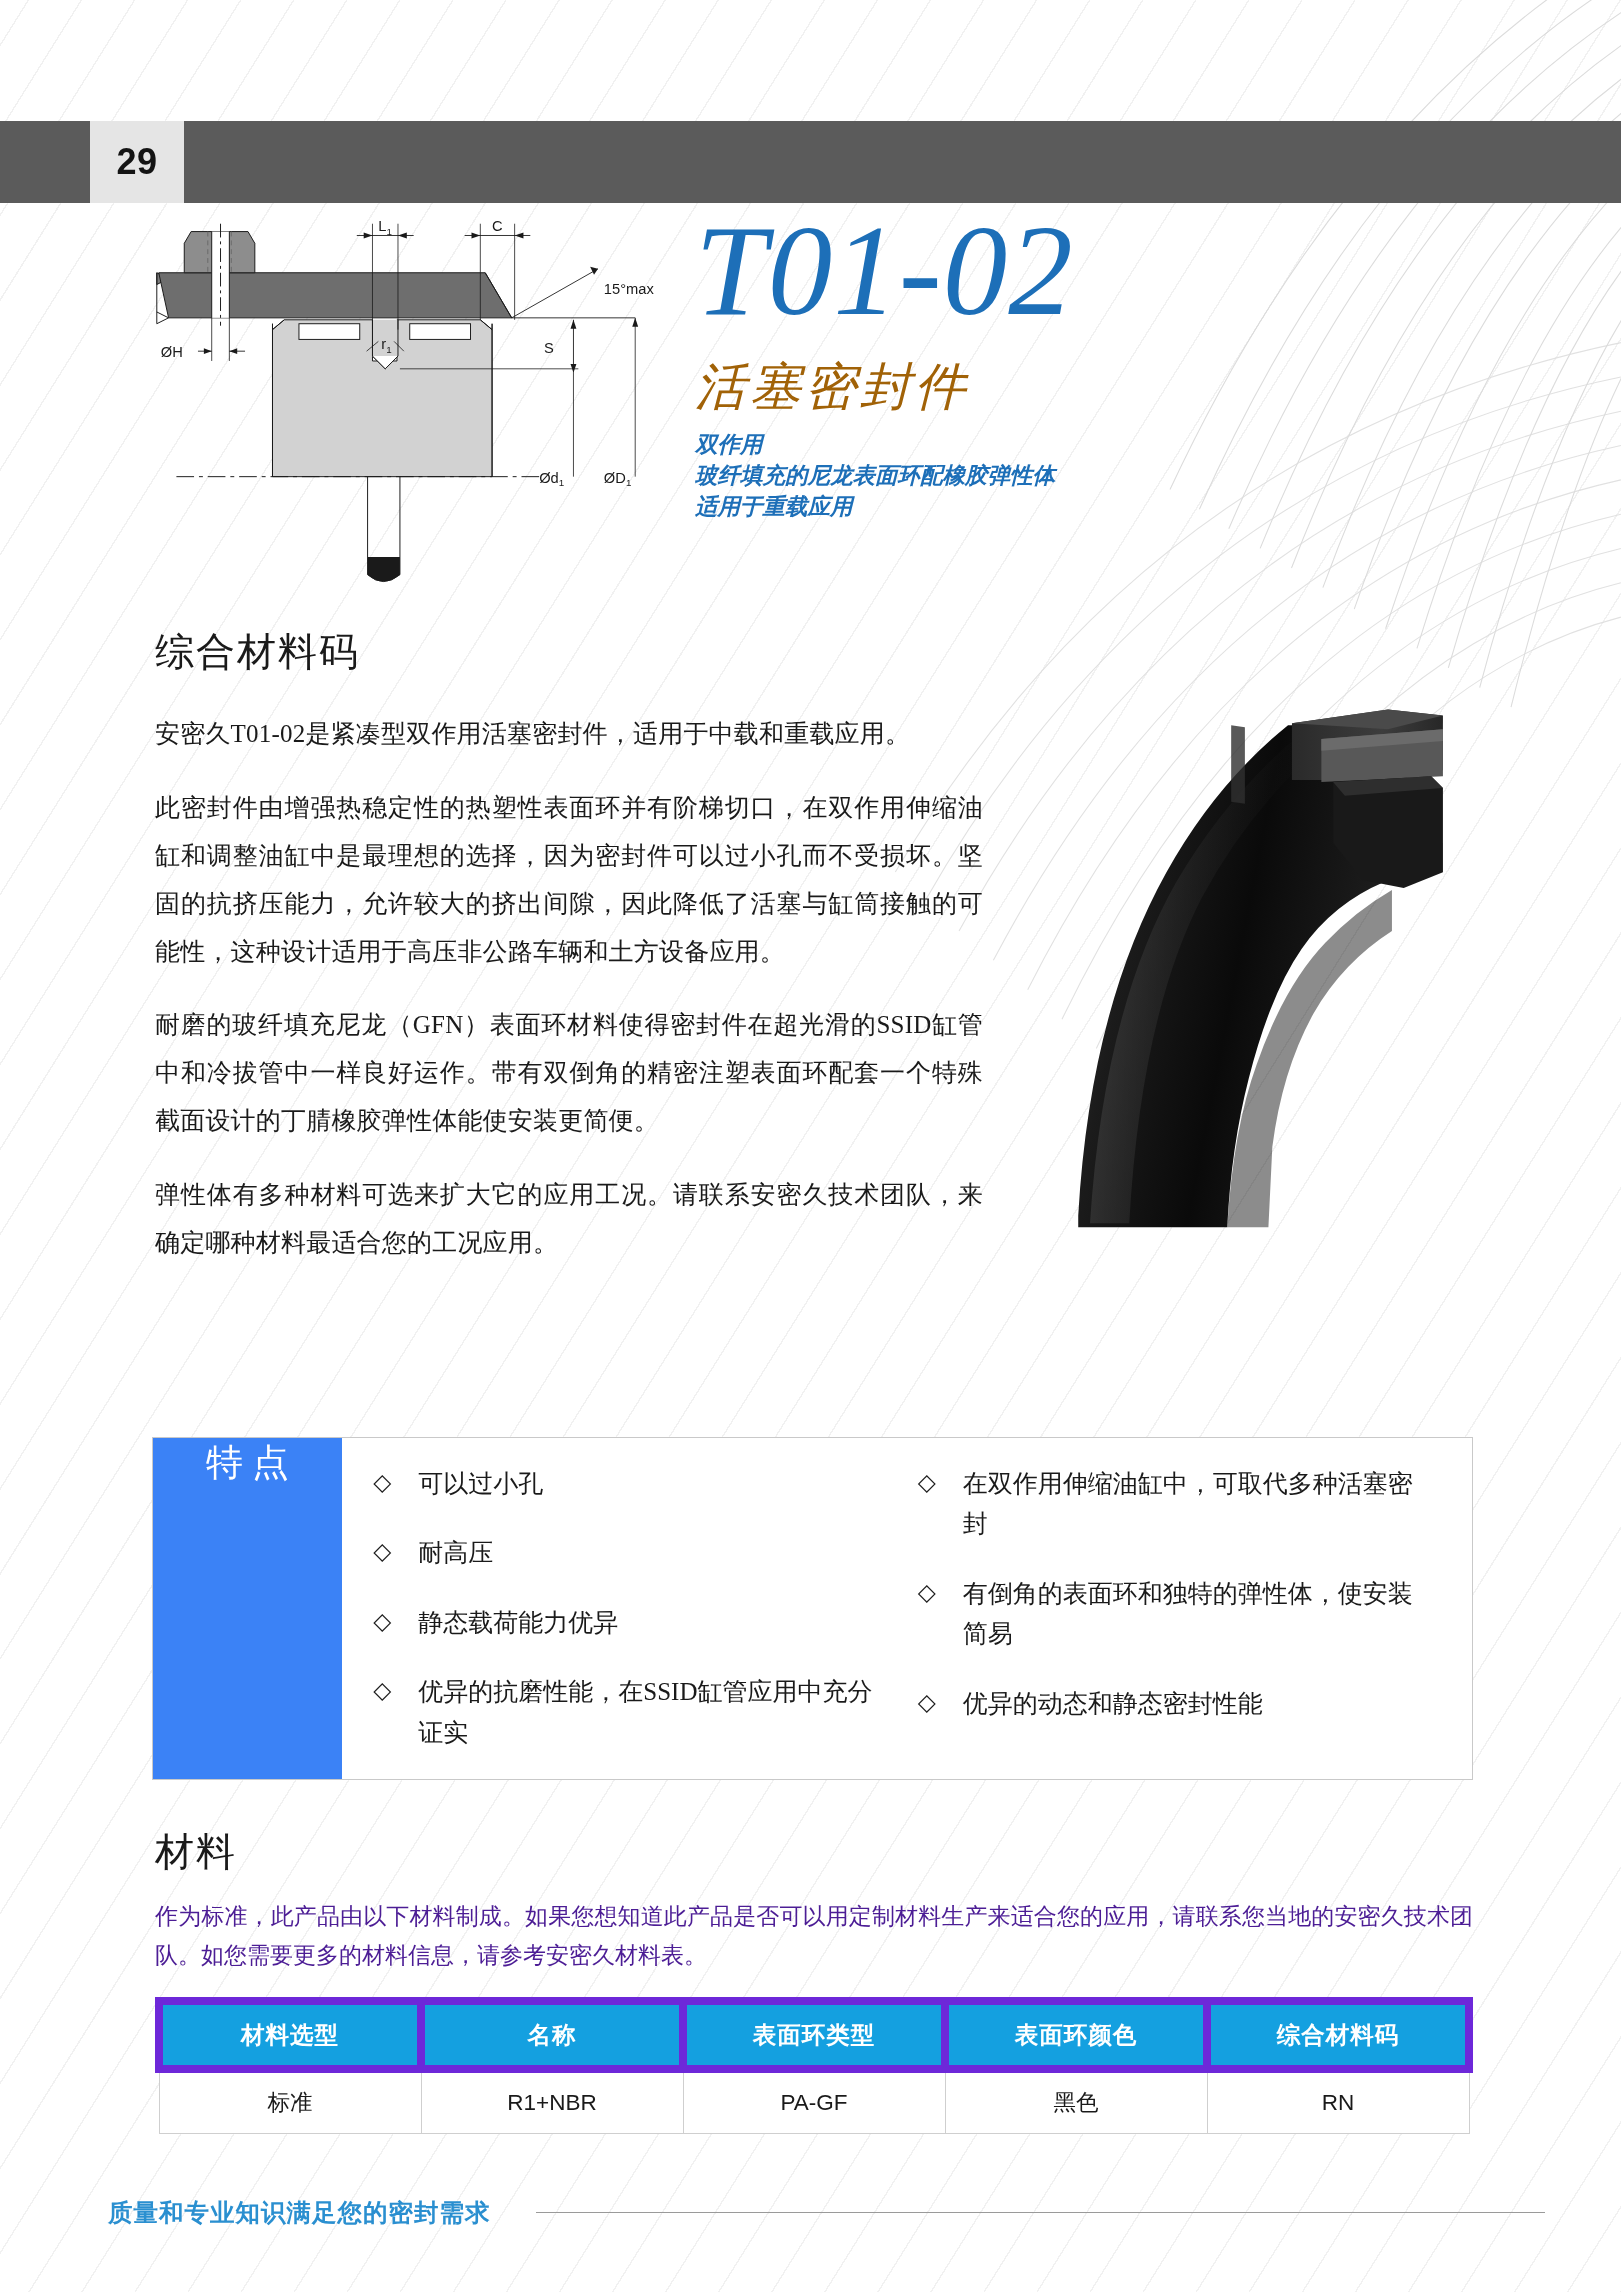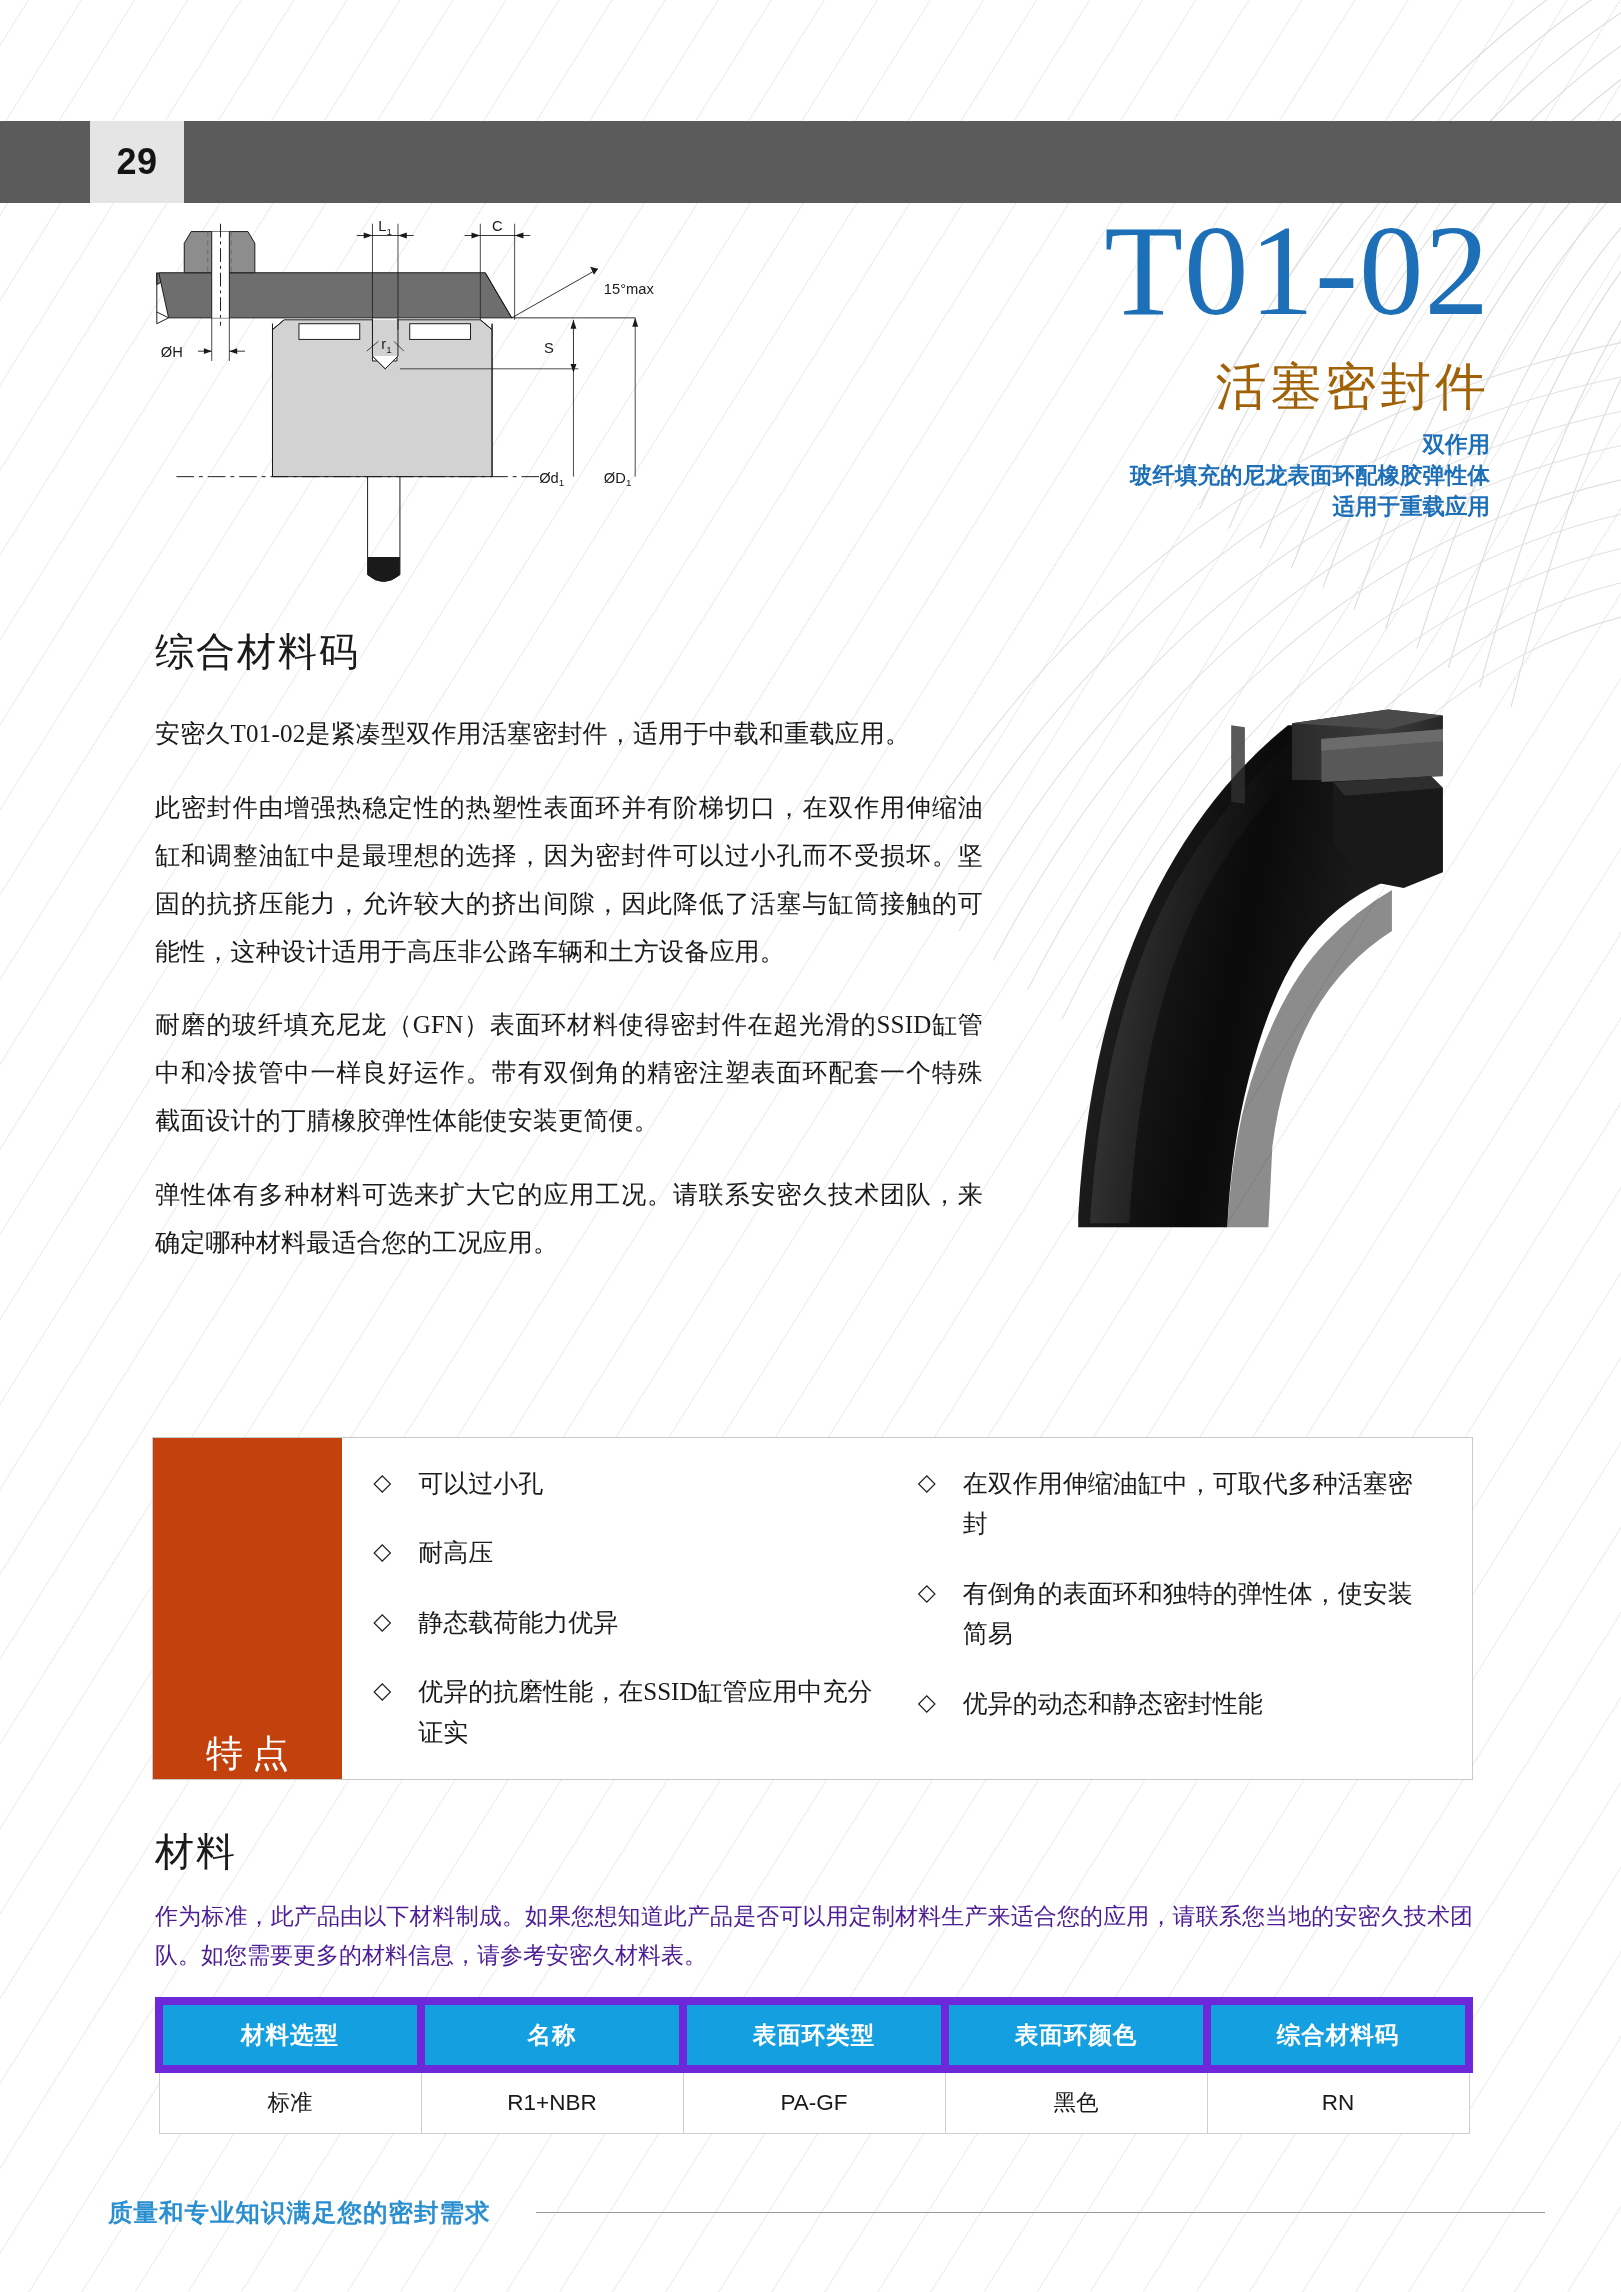--- a/index.html
+++ b/index.html
@@ -75,24 +75,25 @@
     font-family: "Liberation Sans", sans-serif;
     font-size: 36px;
     font-weight: 700;
     color: #141414;
     letter-spacing: 0.5px;
   }
 
   
   .title-block {
     position: absolute;
-    right: 131px;
+    right: 161px;
     top: 206px;
     width: 765px;
-    text-align: right;
+    text-align: left;
+    font-style: italic;
   }
   .product-code {
     font-family: "Liberation Serif", "DejaVu Serif", serif;
     font-size: 129px;
     line-height: 1.0;
     font-weight: 400;
     color: #1d6fb8;
     letter-spacing: 1px;
     margin: 0;
   }
@@ -167,23 +168,23 @@
     width: 1321px;
     min-height: 331px;
     display: flex;
     border: 1px solid #c9c9c9;
     background: #ffffff;
     box-sizing: border-box;
   }
   .features-label {
     width: 189px;
     flex: 0 0 189px;
-    background: #c2410c;
+    background: #3b82f6;
     display: flex;
-    align-items: flex-end;
+    align-items: flex-start;
     justify-content: center;
   }
   .features-label span {
     font-family: "Liberation Serif", "DejaVu Serif", serif;
     font-size: 37px;
     color: #ffffff;
     letter-spacing: 8.8px;
     text-indent: 8.8px;
   }
   .features-cols {

